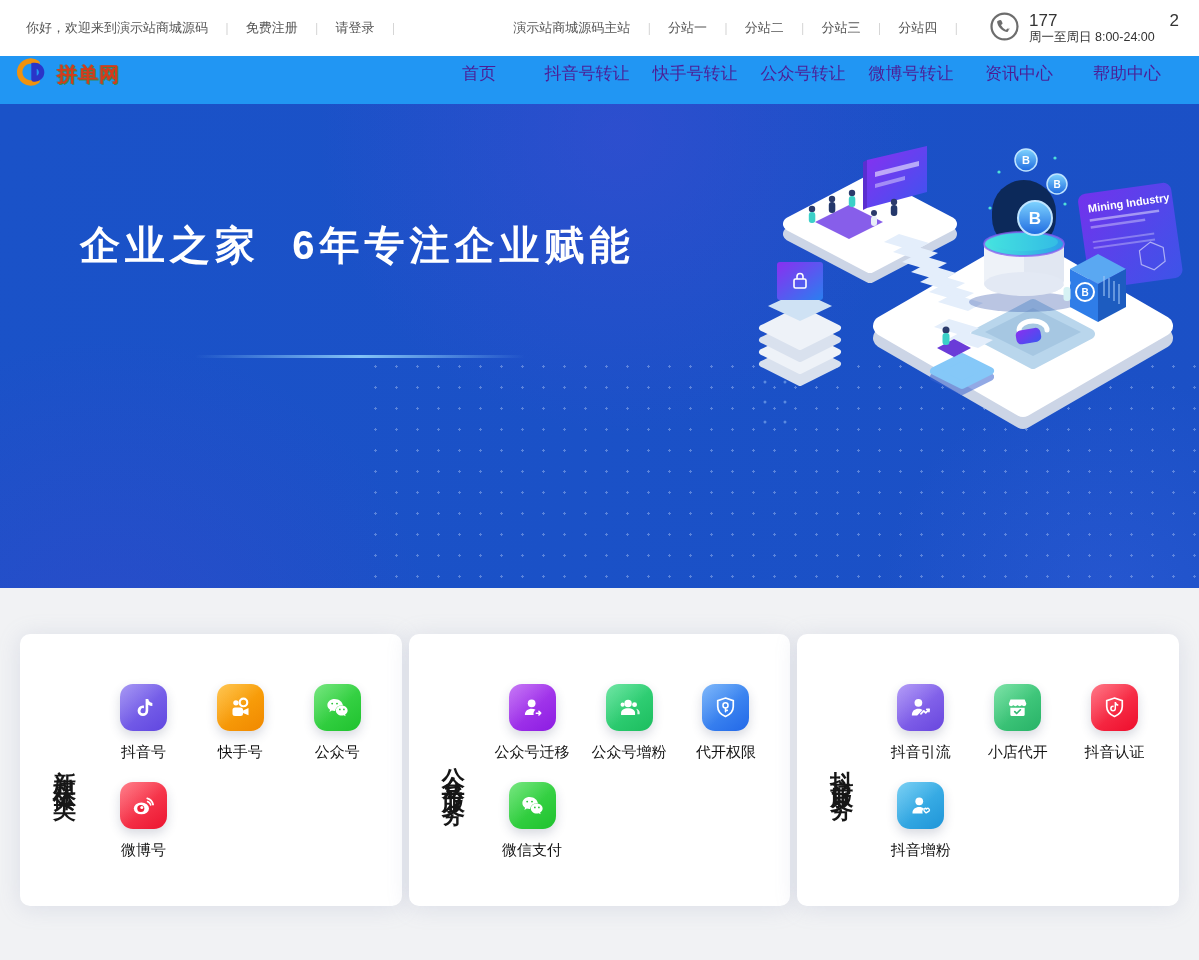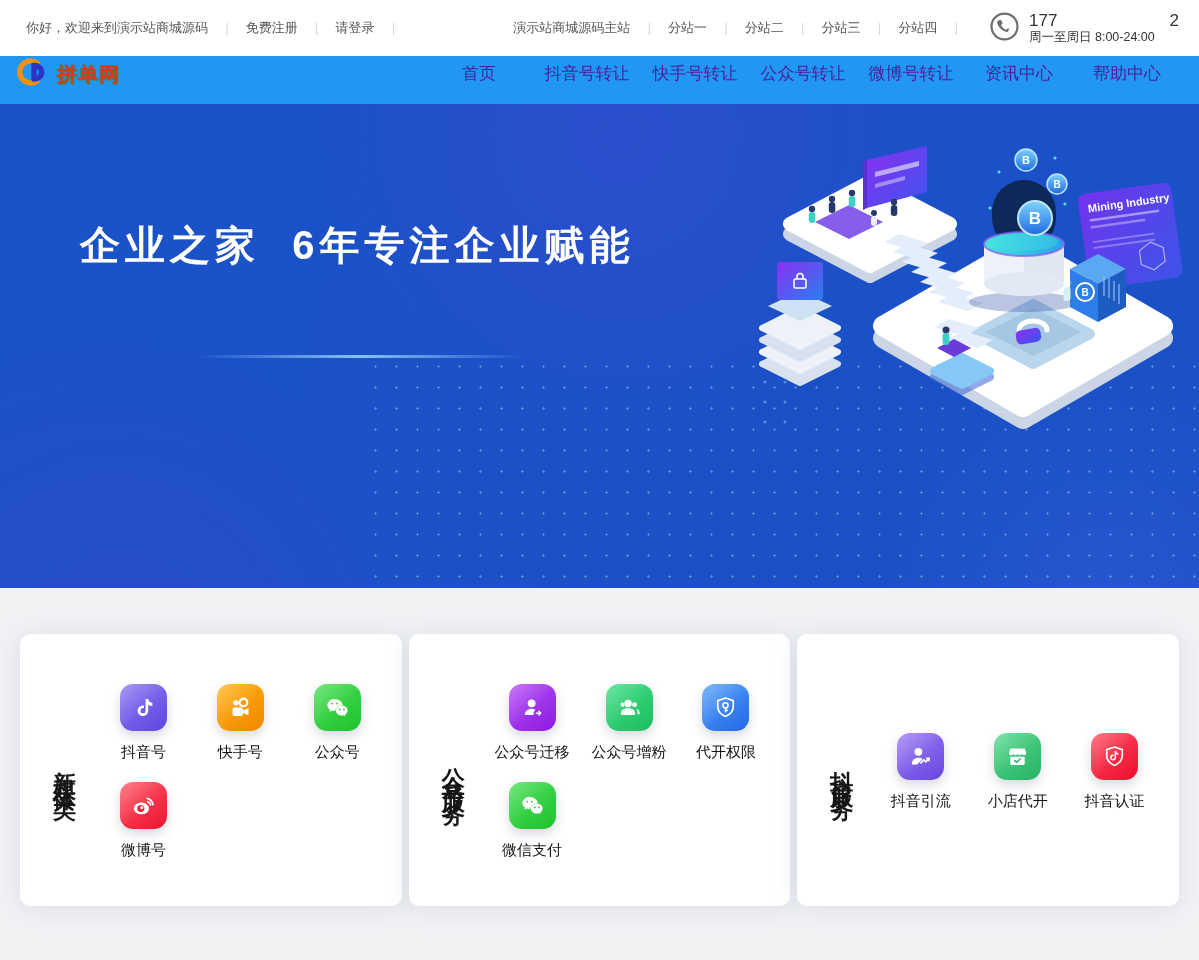--- a/index.html
+++ b/index.html
@@ -436,20 +436,30 @@
       </div>
       <div class="svc-item">
         <span class="svc-icon g-vrf">
           <svg width="27" height="27" viewBox="0 0 32 32">
             <path d="M16 4.8l9.2 3.1v6.8c0 5.7-3.7 9.5-9.2 11.9-5.5-2.4-9.2-6.2-9.2-11.9V7.9L16 4.8z" fill="none" stroke="#fff" stroke-width="2"></path>
             <path fill="#fff" d="M17.8 9.5c.3 1.5 1.2 2.4 2.7 2.6v1.9c-1 0-1.9-.3-2.7-.8v4a3.5 3.5 0 1 1-3.5-3.5c.2 0 .5 0 .7.1v1.9a1.7 1.7 0 1 0 1.1 1.6V9.5h1.7z"></path>
           </svg>
         </span>
         <span class="svc-label">抖音认证</span>
       </div>
+      <div class="svc-item">
+        <span class="svc-icon g-fns">
+          <svg width="27" height="27" viewBox="0 0 32 32">
+            <circle cx="14.5" cy="11" r="4.6" fill="#fff"></circle>
+            <path fill="#fff" d="M6.5 25.5v-.9c0-4.1 3.5-6.9 8-6.9 2.3 0 4.4.8 5.8 2.1a4.6 4.6 0 0 0-1.6 5.7H6.5z"></path>
+            <path d="M22.7 24.8l-2.1-2.1a1.9 1.9 0 0 1 2.7-2.7l-.6.6.6-.6a1.9 1.9 0 0 1 2.7 2.7z" fill="none" stroke="#fff" stroke-width="1.6" stroke-linejoin="round"></path>
+          </svg>
+        </span>
+        <span class="svc-label">抖音增粉</span>
+      </div>
     </div>
   </div>
 </div>
 
 <div class="bottom-card">
   <div class="slash" style="left:385px"></div>
   <div class="slash" style="left:740px"></div>
   <div class="slash" style="left:1008px"></div>
 </div>
 

